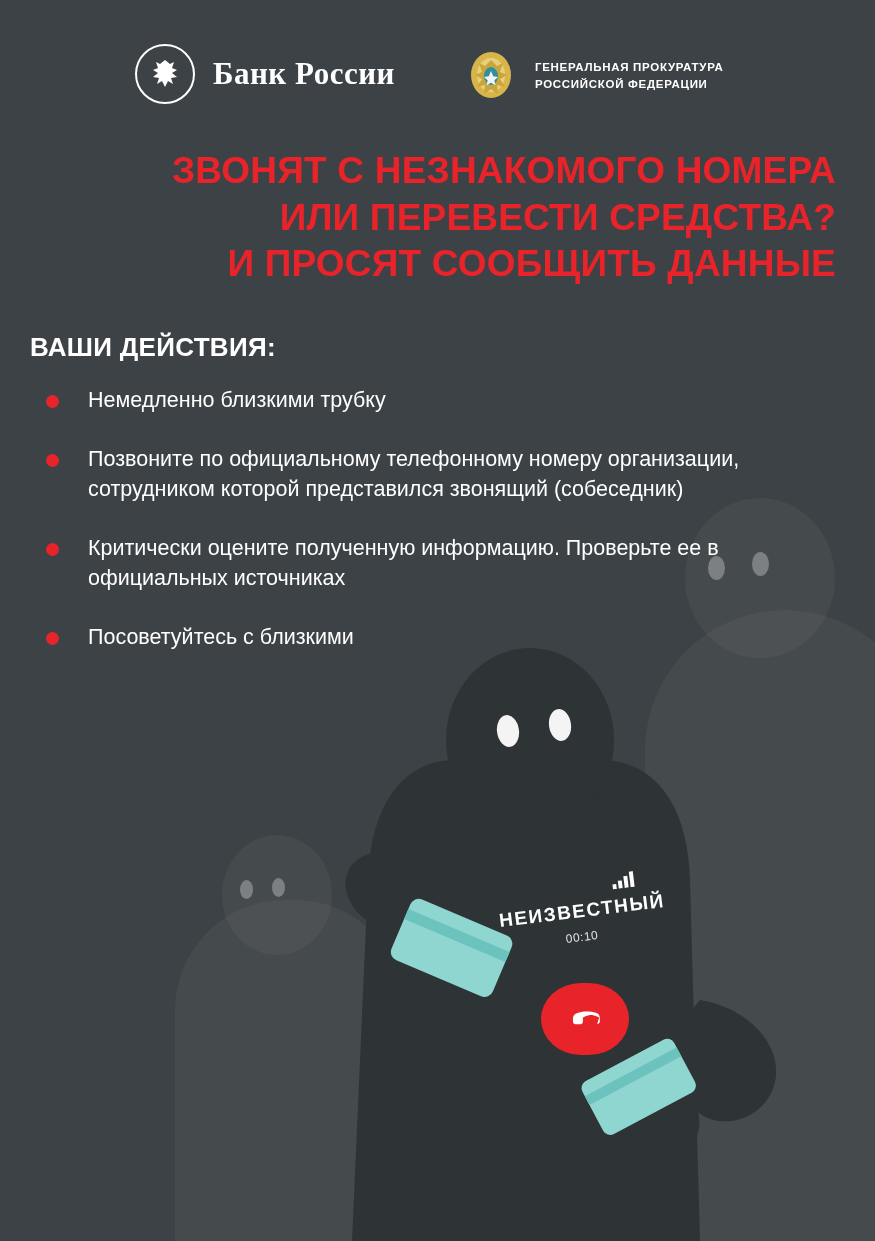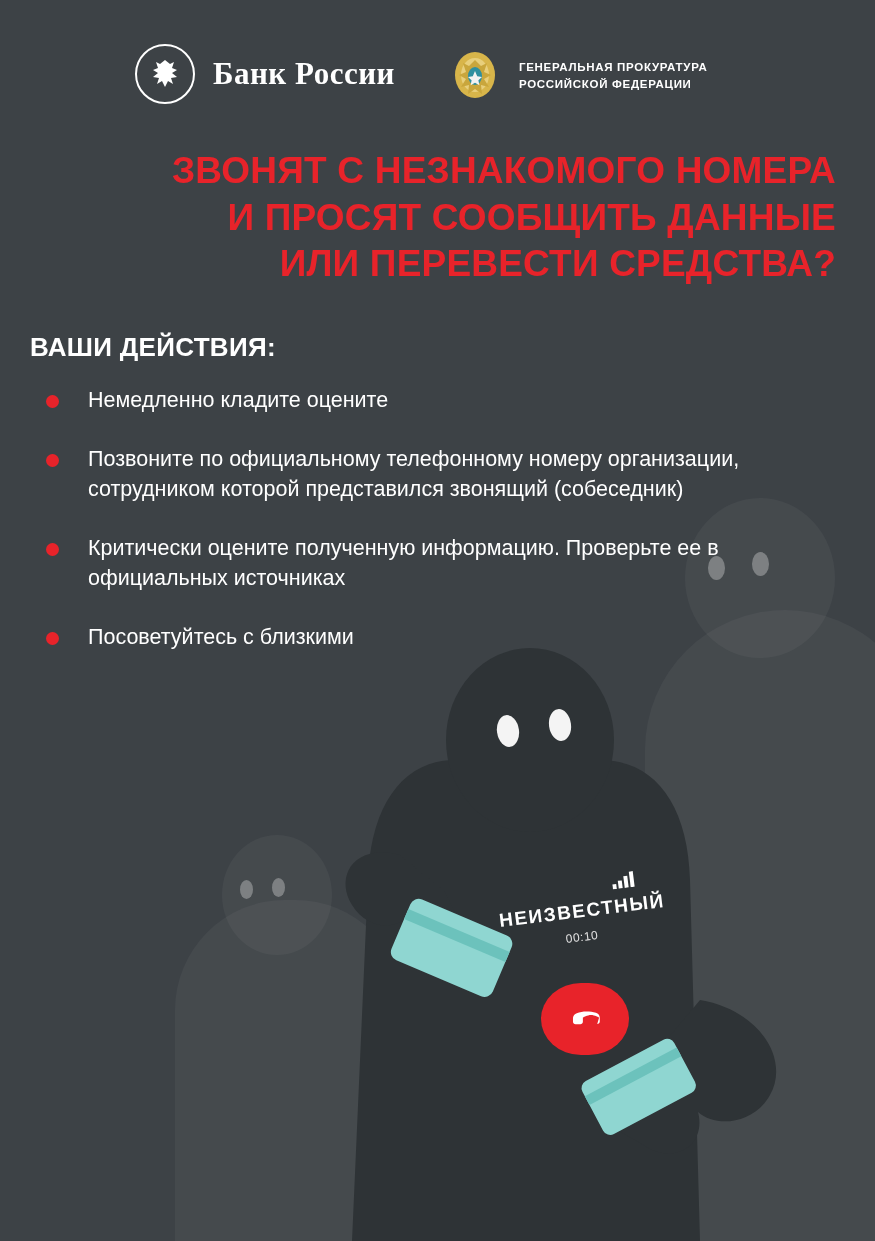--- a/index.html
+++ b/index.html
@@ -98,21 +98,21 @@
   .cbr-text {
     font-family: "Liberation Serif", serif;
     font-size: 31px;
     font-weight: bold;
     letter-spacing: 0.5px;
     color: #ffffff;
     white-space: nowrap;
   }
   .logo-gp {
     position: absolute;
-    left: 447px;
+    left: 463px;
     top: 2px;
     display: flex;
     align-items: center;
     gap: 16px;
   }
   .gp-mark { width: 56px; height: 60px; }
   .gp-text {
     font-size: 11.5px;
     font-weight: bold;
     line-height: 1.45;
@@ -291,30 +291,30 @@
       </div>
       <div>
         <div class="gp-text">ГЕНЕРАЛЬНАЯ ПРОКУРАТУРА</div>
         <div class="gp-text">РОССИЙСКОЙ ФЕДЕРАЦИИ</div>
       </div>
     </div>
   </div>
 
   <div class="headline">
     <div>ЗВОНЯТ С НЕЗНАКОМОГО НОМЕРА</div>
+    <div>ИЛИ ПЕРЕВЕСТИ СРЕДСТВА?</div>
     <div>И ПРОСЯТ СООБЩИТЬ ДАННЫЕ</div>
-    <div>ИЛИ ПЕРЕВЕСТИ СРЕДСТВА?</div>
   </div>
 
   <div class="subtitle">ВАШИ ДЕЙСТВИЯ:</div>
 
   <div class="bullets">
     <div class="bullet">
       <span class="dot"></span>
-      <span>Немедленно кладите оцените</span>
+      <span>Немедленно близкими трубку</span>
     </div>
     <div class="bullet">
       <span class="dot"></span>
       <span>Позвоните по официальному телефонному номеру организации, сотрудником которой представился звонящий (собеседник)</span>
     </div>
     <div class="bullet">
       <span class="dot"></span>
       <span>Критически оцените полученную информацию. Проверьте ее в официальных источниках</span>
     </div>
     <div class="bullet">

